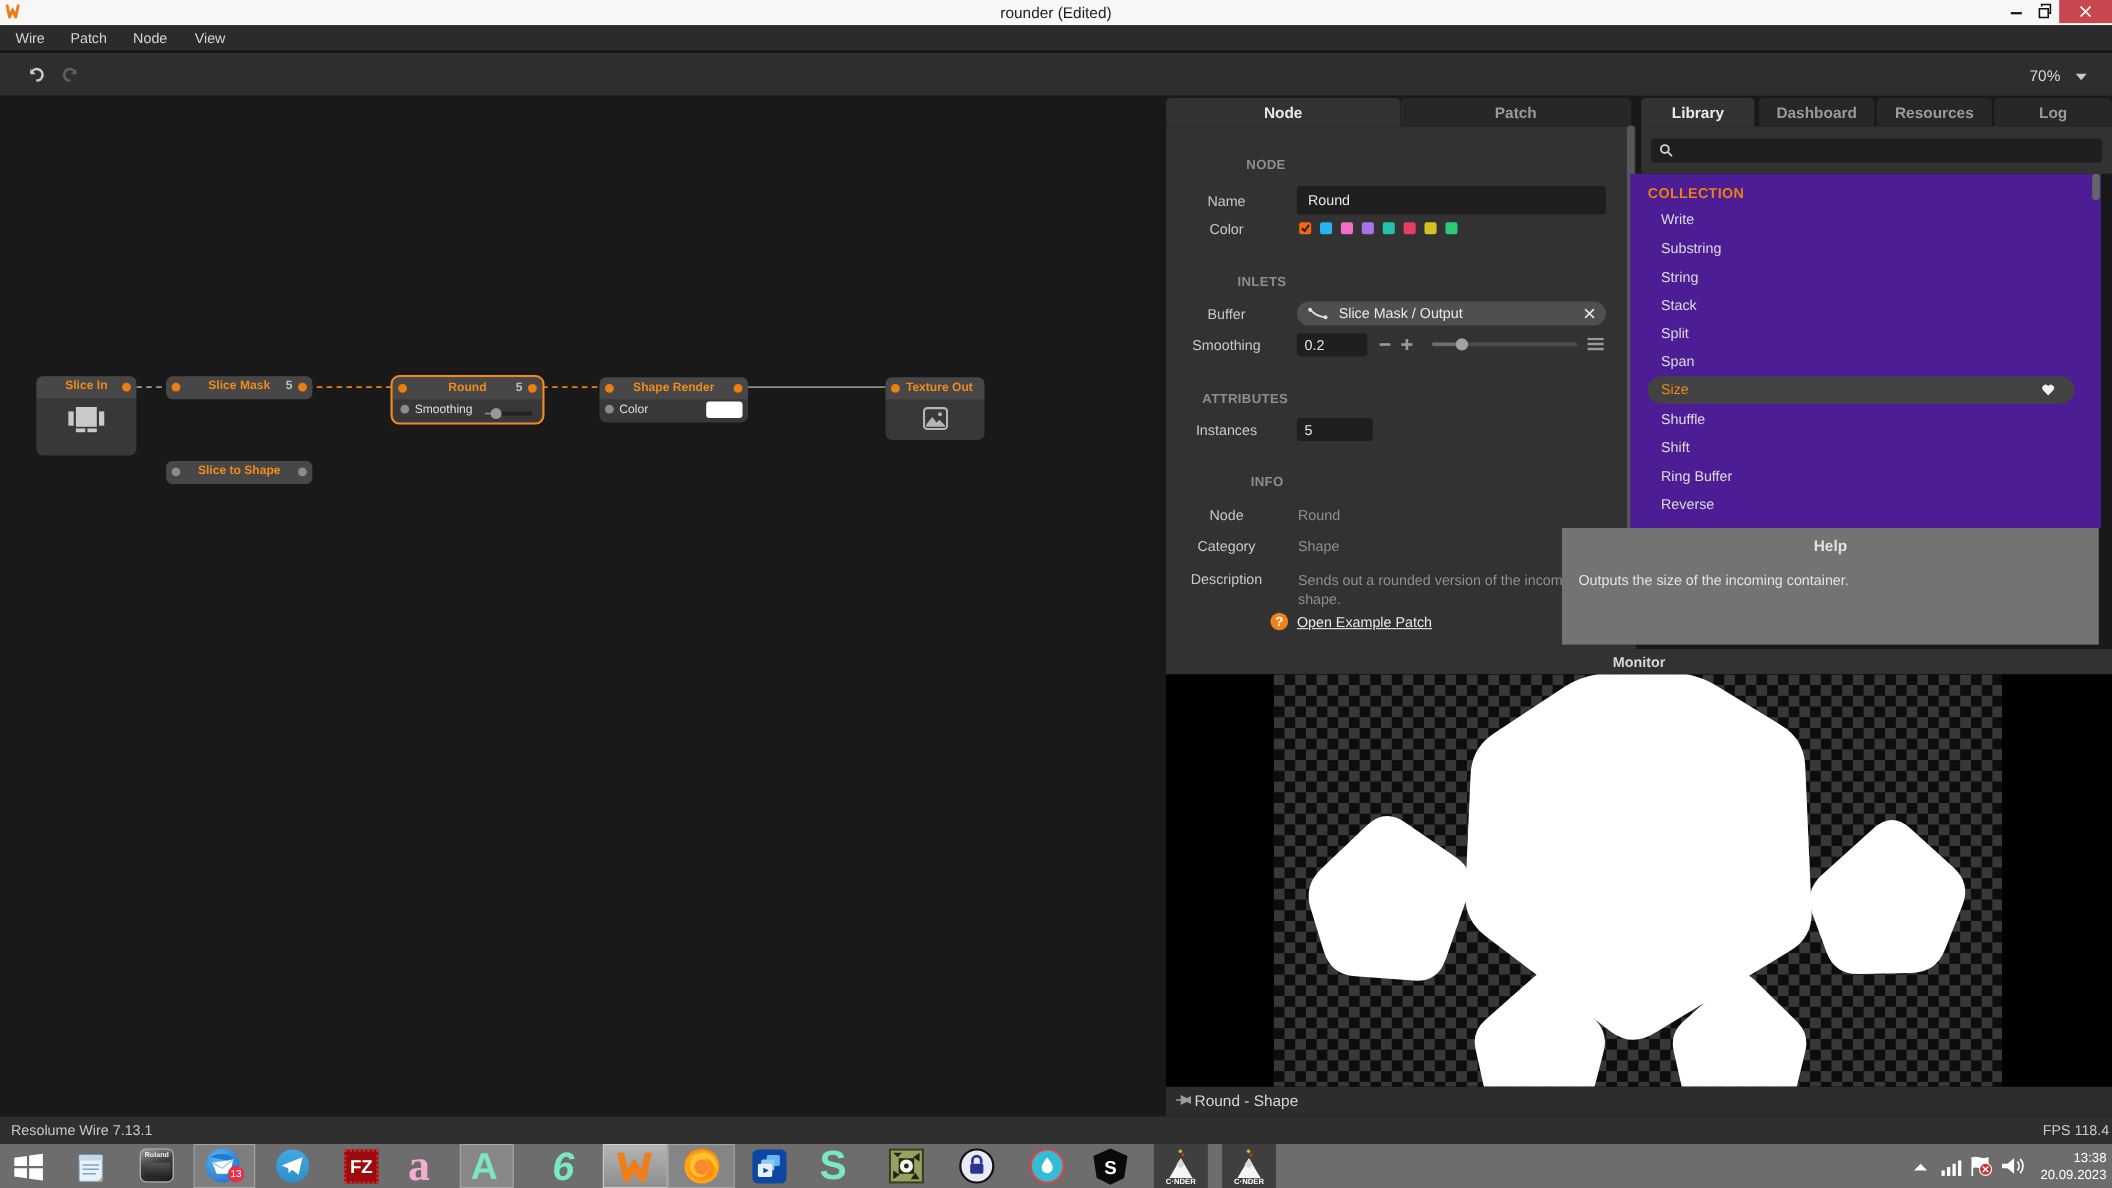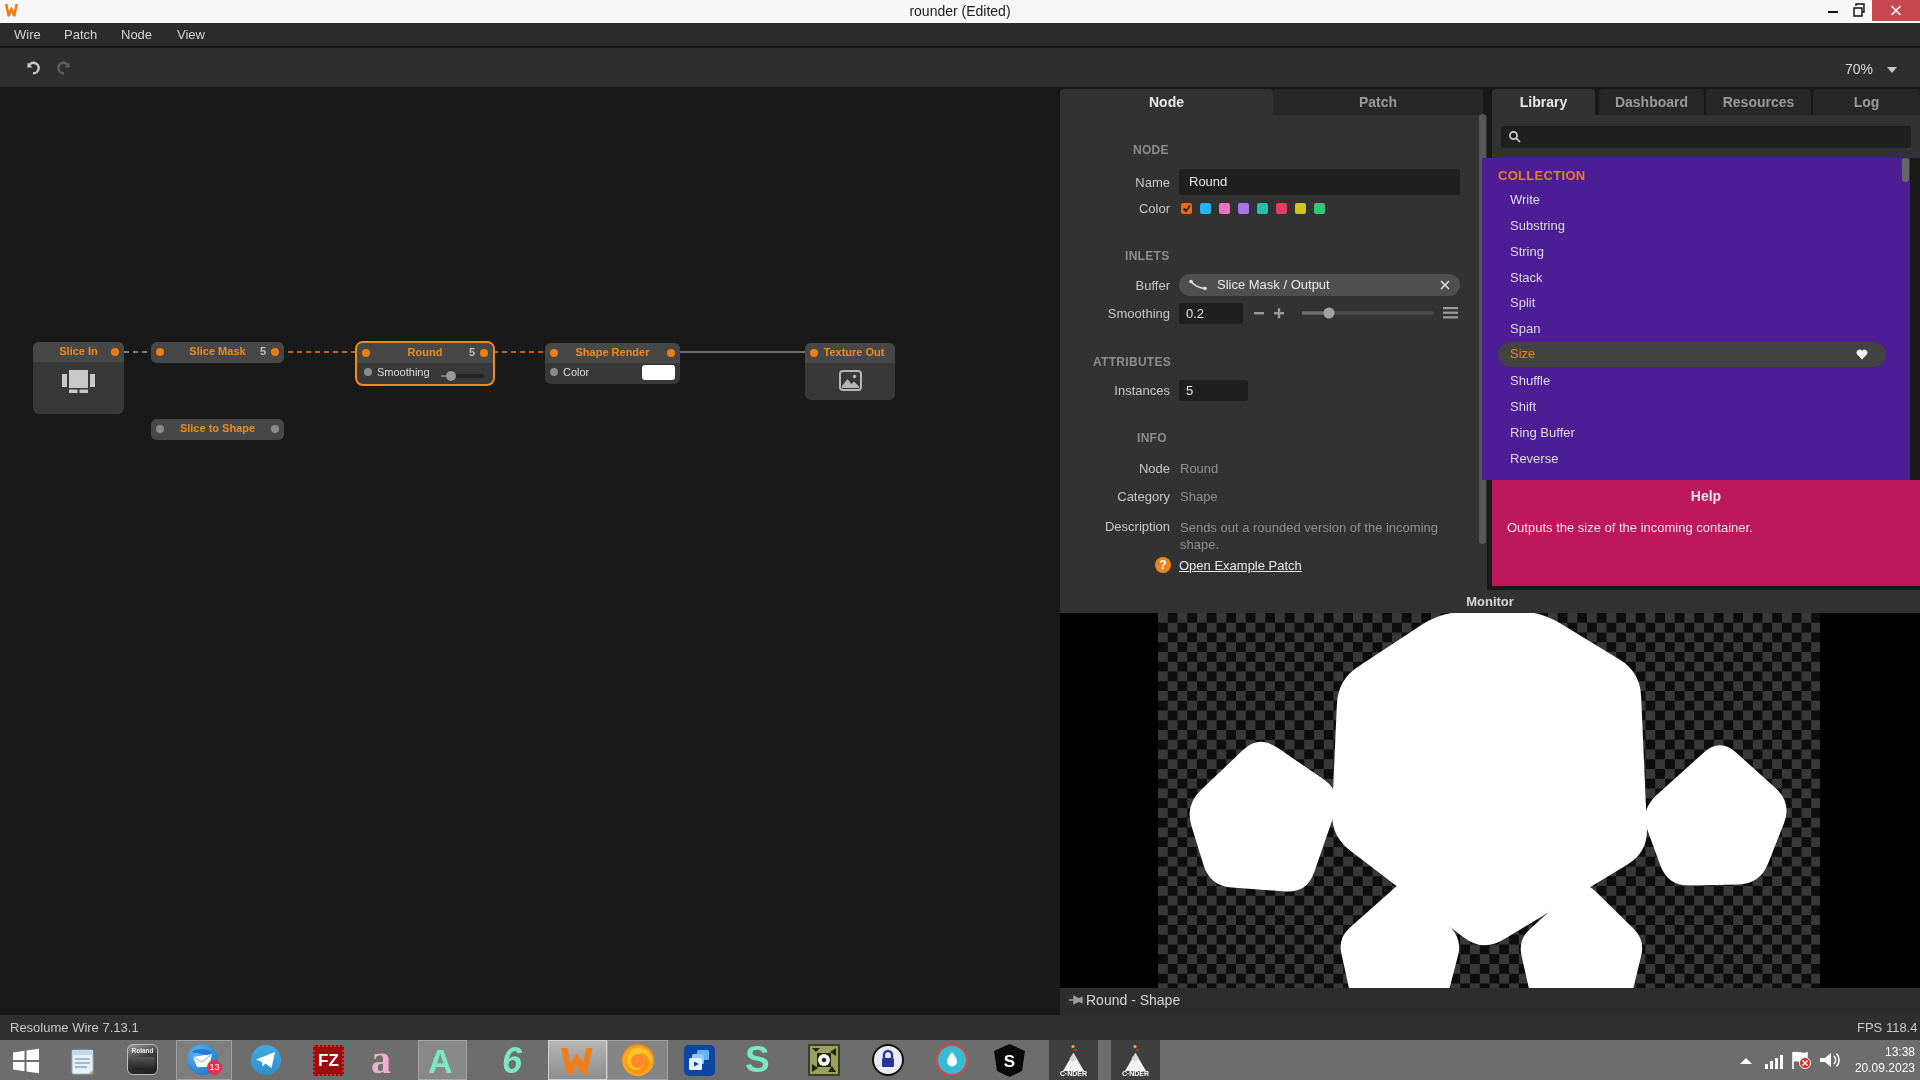--- a/index.html
+++ b/index.html
@@ -20,21 +20,21 @@
 .nrow{position:relative;color:#dedede;font-size:11px}
 #statusbar{position:absolute;left:0;top:1015px;width:1920px;height:25px;background:#2f2f2f;color:#c9c9c9;font-size:13px}
 #taskbar{position:absolute;left:0;top:1040px;width:1920px;height:40px;background:#6d6d6d}
 .tslot{position:absolute;top:0;height:40px}
 
 #nodepanel{position:absolute;left:1060px;top:115px;width:427px;height:475px;background:#323232}
 .tabtxt{font-weight:bold;font-size:14px;text-align:center}
 #monitorbar{position:absolute;left:1060px;top:590px;width:860px;height:23px;background:#323232;color:#d8d8d8}
 #monitor{position:absolute;left:1060px;top:613px;width:860px;height:375px;background:#000}
 #monbottom{position:absolute;left:1060px;top:988px;width:860px;height:27px;background:#2d2d2d;color:#d6d6d6;font-size:13px}
-.lbl{position:absolute;color:#c8c8c8;font-size:13px;text-align:right}
+.lbl{position:absolute;color:#c8c8c8;font-size:13px;text-align:center}
 .inp{position:absolute;background:#1f1f1f;border-radius:3px;color:#e6e6e6;font-size:13px}
 .sech{position:absolute;color:#8d8d8d;font-weight:bold;font-size:12px;letter-spacing:.3px}
 .gval{position:absolute;color:#8f8f8f;font-size:13px}
 .litem{position:absolute;color:#dcdcdc;font-size:13px;left:1520px}
 </style></head>
 <body>
 <div id="titlebar">
   <svg class="abs" style="left:4px;top:3px" width="15" height="15" viewBox="0 0 15 15">
       <path d="M1 1 L3.6 1 L5 8 L7.5 3.5 L10 8 L11.4 1 L14 1 L11.5 13.5 L9.2 13.5 L7.5 9.5 L5.8 13.5 L3.5 13.5 Z" fill="#f07d17"></path>
     </svg>
@@ -262,21 +262,21 @@
         <path d="M6 10.5 L1.2 5.5 A2.9 2.9 0 0 1 6 2 A2.9 2.9 0 0 1 10.8 5.5 Z" fill="#f2f2f2"></path>
       </svg>
   </div>
   <div class="litem" style="left:28px;top:215px">Shuffle</div>
   <div class="litem" style="left:28px;top:241px">Shift</div>
   <div class="litem" style="left:28px;top:267px">Ring Buffer</div>
   <div class="litem" style="left:28px;top:293px">Reverse</div>
   <div class="litem" style="left:28px;top:319px">Repeat</div>
   <div class="abs" style="left:420px;top:0px;width:7px;height:24px;background:#666;border-radius:4px"></div>
 </div>
-<div class="abs" style="left:1492px;top:480px;width:428px;height:106px;background:#be185d">
+<div class="abs" style="left:1420px;top:480px;width:488px;height:106px;background:#737373">
   <div class="abs" style="left:0;right:0;top:8px;text-align:center;color:#e3e3e3;font-weight:bold;font-size:14px">Help</div>
   <div class="abs" style="left:15px;top:40px;color:#e3e3e3;font-size:13px">Outputs the size of the incoming container.</div>
 </div>
 
 <div id="monitorbar">
     <div class="abs" style="left:0;right:0;top:4px;text-align:center;font-weight:bold;font-size:13px">Monitor</div>
   </div>
 <div id="monitor">
   <svg width="860" height="375" viewBox="0 0 860 375">
     <defs>

